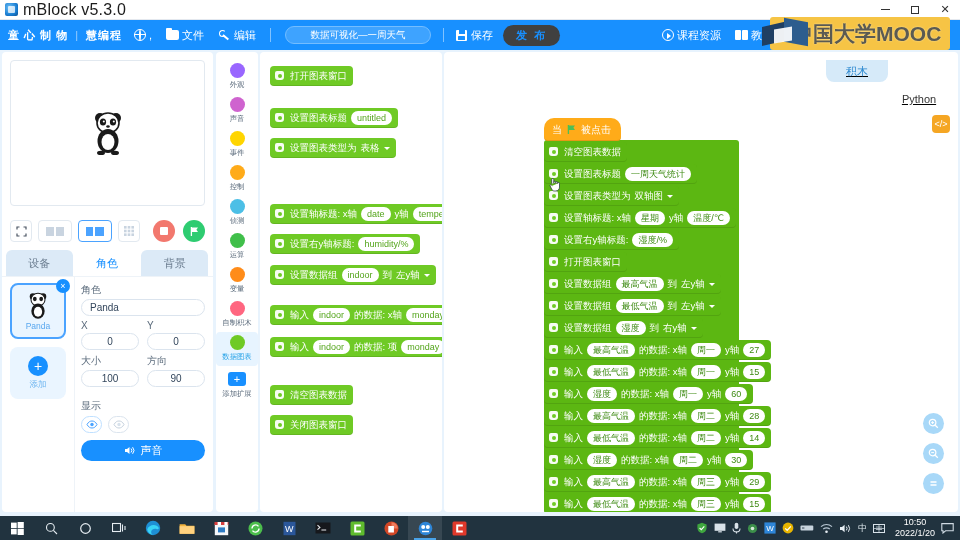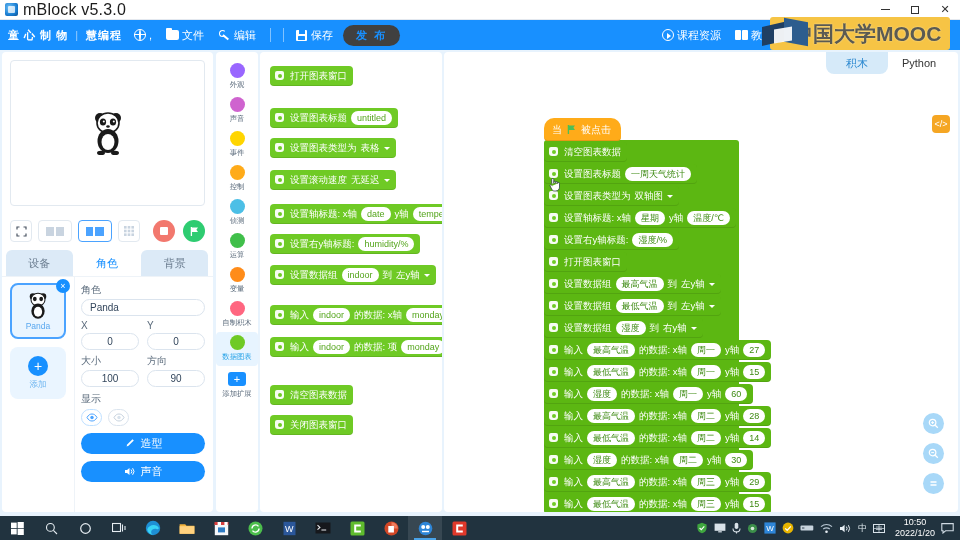--- a/index.html
+++ b/index.html
@@ -216,27 +216,27 @@
   
   .palette {
     position: absolute; left: 260px; top: 2px; width: 182px; height: 460px;
     background: #ffffff; overflow: hidden; border-radius: 4px;
   }
   
   .canvas-area {
     position: absolute; left: 444px; top: 2px; width: 514px; height: 460px;
     background: #ffffff; overflow: hidden; border-radius: 4px;
   }
-  .code-tabs { position: absolute; right: 8px; top: 0; display: flex; z-index: 12; }
+  .code-tabs { position: absolute; right: 8px; top: 8px; display: flex; z-index: 12; text-decoration: underline; }
   .ctab {
     width: 62px; height: 22px; display: flex; align-items: center; justify-content: center;
     font-size: 11px; border-radius: 0 0 8px 8px;
   }
   .ctab.blocks { background: #d6eaf9; color: #2c89d0; }
-  .ctab.python { background: #ffffff; color: #333; }
+  .ctab.python { background: #ffffff; color: #333; margin-top: 28px; }
   .code-fab {
     position: absolute; right: 8px; top: 63px; width: 18px; height: 18px; border-radius: 4px;
     background: #f5a623; color: #fff; font-size: 9px; display: flex; align-items: center; justify-content: center;
     z-index: 12;
   }
   .zoom-ctrls { position: absolute; right: 14px; bottom: 18px; display: flex; flex-direction: column; gap: 9px; z-index: 12; }
   .zc { width: 21px; height: 21px; border-radius: 50%; background: #a8d8f8; display:flex;align-items:center;justify-content:center;color:#fff;font-size:11px; }
 
   
   .blk {
@@ -322,20 +322,21 @@
     </div>
     <div class="mitem">
       <span class="ico-folder"></span>
       <span>文件</span>
     </div>
     <div class="mitem">
       <span class="ico-wrench"></span>
       <span>编辑</span>
     </div>
     <div class="mdivider"></div>
+    <div class="proj-name">数据可视化—一周天气</div>
     <div class="mdivider"></div>
     <div class="save-btn">
       <span class="ico-save"></span>
       <span>保存</span>
     </div>
     <div class="publish-btn">发 布</div>
 
     <div class="right-menu">
       <div class="mitem">
         <span class="ico-play-circle"></span>
@@ -468,43 +469,37 @@
           <div class="prow">
             <div class="pcol">
               <div class="pl">大小</div>
               <div class="pin center">100</div>
             </div>
             <div class="pcol">
               <div class="pl">方向</div>
               <div class="pin center">90</div>
             </div>
           </div>
-          <div class="pl" style="margin-top:5px">显示</div>
+          <div class="pl" style="margin-top:12px">显示</div>
           <div class="eye-row">
             <div class="eye on">
               <svg width="12" height="9" viewBox="0 0 12 9">
                 <path d="M1 4.5C2.5 1.8 4.2 1 6 1s3.5.8 5 3.5C9.5 7.2 7.8 8 6 8S2.5 7.2 1 4.5z" fill="none" stroke="#4ba3ff" stroke-width="1"></path>
                 <circle cx="6" cy="4.5" r="1.7" fill="#4ba3ff"></circle>
               </svg>
             </div>
             <div class="eye">
               <svg width="12" height="9" viewBox="0 0 12 9">
                 <path d="M1 4.5C2.5 1.8 4.2 1 6 1s3.5.8 5 3.5C9.5 7.2 7.8 8 6 8S2.5 7.2 1 4.5z" fill="none" stroke="#c6d2de" stroke-width="1"></path>
                 <circle cx="6" cy="4.5" r="1.7" fill="#d8e2ec"></circle>
               </svg>
             </div>
           </div>
           <div class="btn-blue">
             <svg width="11" height="11" viewBox="0 0 11 11">
-              <path d="M8.5 1.2L9.8 2.5 4.5 7.8 2.6 8.4 3.2 6.5z" fill="#fff"></path>
-            </svg>
-            <span>造型</span>
-          </div>
-          <div class="btn-blue">
-            <svg width="11" height="11" viewBox="0 0 11 11">
               <path d="M1 4h2l2.5-2v7L3 7H1z" fill="#fff"></path>
               <path d="M7 3.5a3 3 0 010 4M8.6 2.2a5 5 0 010 6.6" stroke="#fff" stroke-width="1" fill="none"></path>
             </svg>
             <span>声音</span>
           </div>
         </div>
       </div>
     </div>
 
     <div class="cat-strip">
@@ -558,28 +553,20 @@
       <div class="blk pal" style="left:10px; top:56px;">
           <span class="bico"></span>
           <span>设置图表标题</span>
           <span class="oval">untitled</span>
         </div>
       <div class="blk pal" style="left:10px; top:86px;">
           <span class="bico"></span>
           <span>设置图表类型为</span>
           <span class="drop">
             <span>表格</span>
-            <span class="car"></span>
-          </span>
-        </div>
-      <div class="blk pal" style="left:10px; top:118px;">
-          <span class="bico"></span>
-          <span>设置滚动速度</span>
-          <span class="drop">
-            <span>无延迟</span>
             <span class="car"></span>
           </span>
         </div>
       <div class="blk pal" style="left:10px; top:152px;">
           <span class="bico"></span>
           <span>设置轴标题: x轴</span>
           <span class="oval">date</span>
           <span>y轴</span>
           <span class="oval">tempe</span>
         </div>

